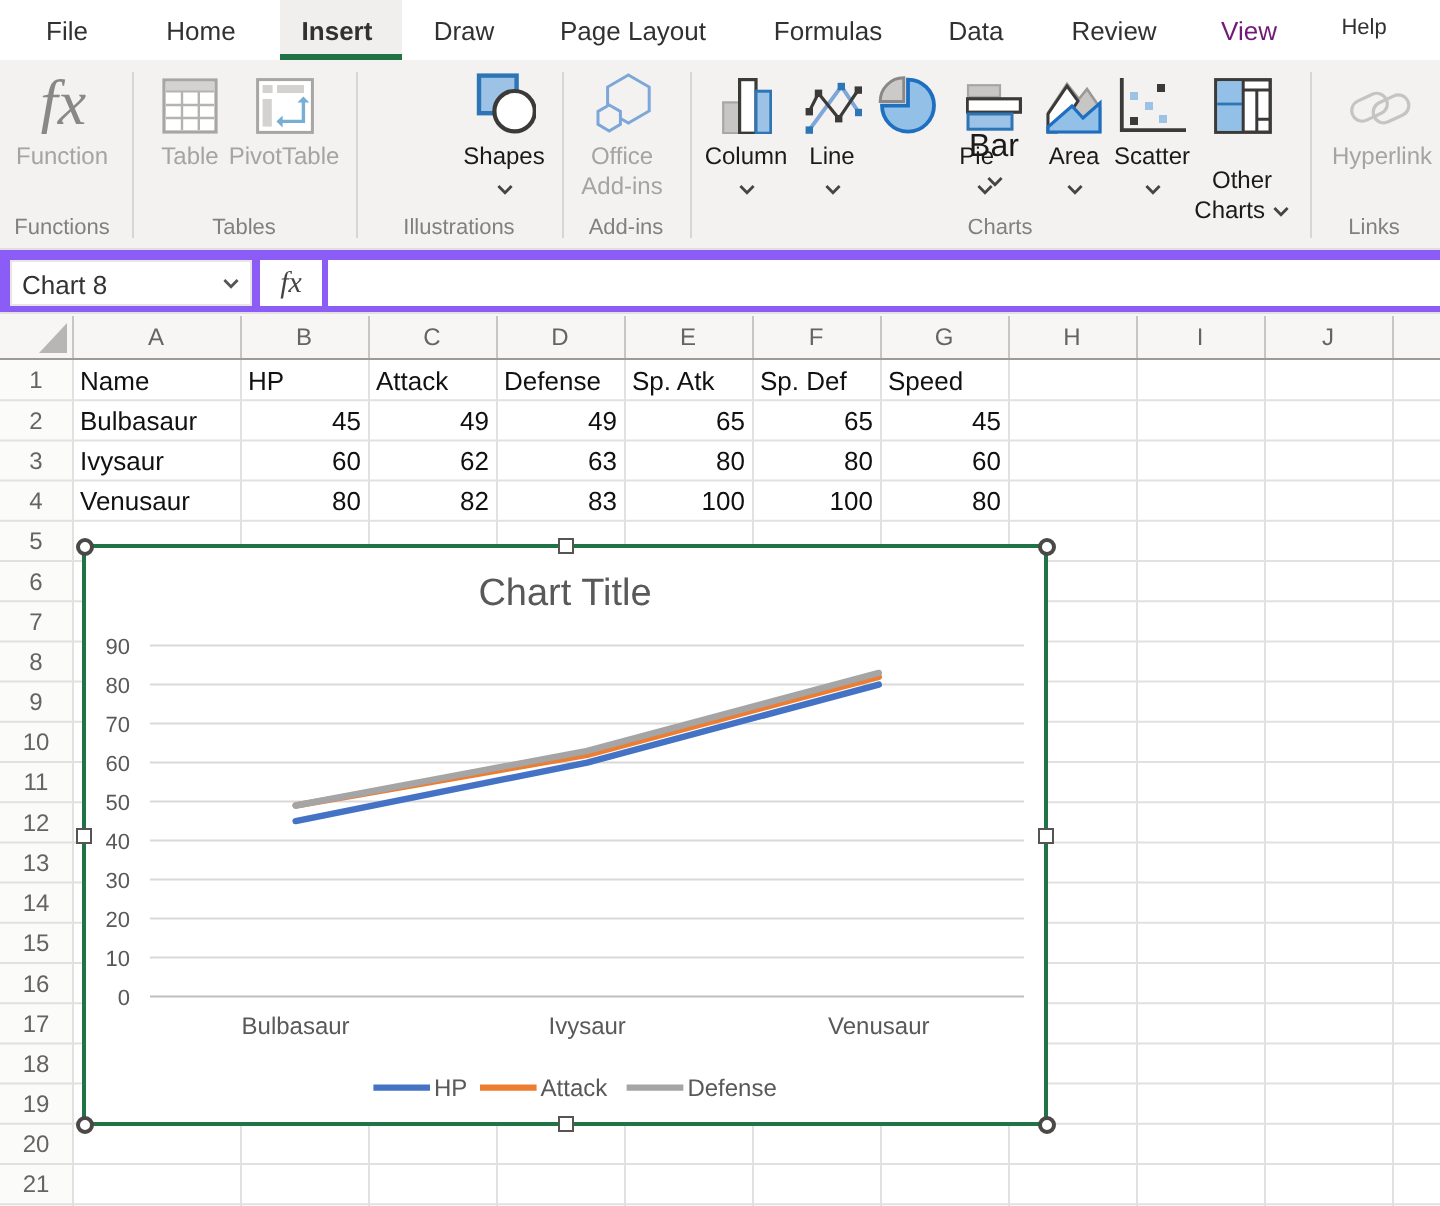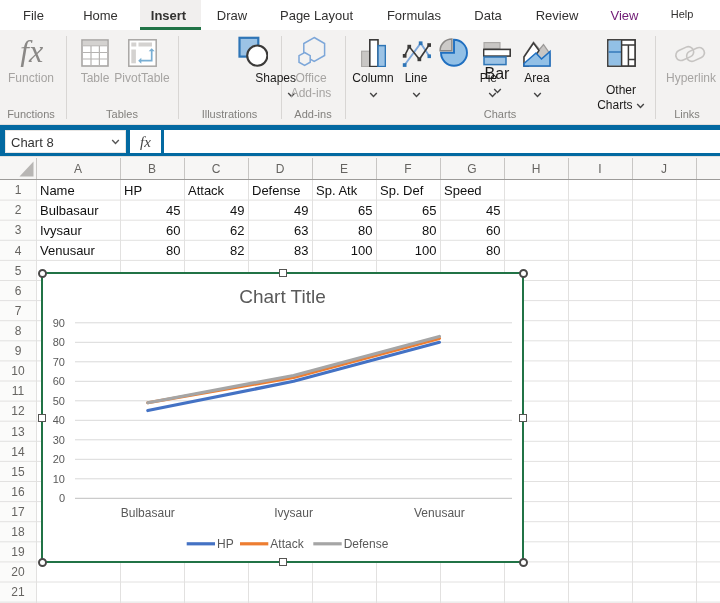--- a/index.html
+++ b/index.html
@@ -52,21 +52,21 @@
 <rect x="3.3" y="3.5" width="5" height="4" fill="#d4d2d0"></rect>
 <rect x="10.5" y="3.5" width="13.5" height="4" fill="#d4d2d0"></rect>
 <rect x="3.3" y="10.5" width="4.6" height="13.8" fill="#d4d2d0"></rect>
 <path d="M12.5 21.7 H23.7 V11.5" fill="none" stroke="#78aed3" stroke-width="1.7"></path>
 <path d="M13.3 18.7 L10.2 21.7 L13.3 24.7 Z" fill="#78aed3"></path>
 <path d="M20.7 12.2 L23.7 9.2 L26.7 12.2 Z" fill="#78aed3"></path>
 </svg>
       </div>
 <div style="font-size:12px;color:#a6a4a2;margin-top:4px;line-height:14px">PivotTable</div>
 </div>
-<div style="position:absolute;left:208px;top:0;width:88px;text-align:right">
+<div style="position:absolute;left:208px;top:0;width:88px;text-align:center">
 <div style="height:37px;display:flex;align-items:flex-end;justify-content:center">
         <svg width="32" height="33" viewBox="0 0 32 33">
 <rect x="3.5" y="3.8" width="18.8" height="18.8" fill="#9cc3e5" stroke="#2e75b6" stroke-width="2.2"></rect>
 <circle cx="21.3" cy="21.6" r="10.1" fill="#fff" stroke="#3b3a39" stroke-width="2.1"></circle>
 </svg>
       </div>
 <div style="font-size:12px;color:#1b1a19;margin-top:4px;line-height:14px">Shapes</div>
 <div style="margin-top:7px;line-height:0"><svg width="9" height="6" viewBox="0 0 9 6">
           <path d="M1.2 1 L4.5 4.4 L7.8 1" fill="none" stroke="#444" stroke-width="1.4"></path>
         </svg></div>
@@ -143,20 +143,36 @@
 <path d="M1 27 L1 17.5 L10.5 3 L16.5 10.5 L20.5 5.5 L27 15 L27 27 Z" fill="#c8c6c4" stroke="#9b9998" stroke-width="1.3"></path>
 <path d="M1 27 L1 18 L10.5 4 L16 11.5 L5.5 27 Z" fill="#fff" stroke="#3b3a39" stroke-width="1.5"></path>
 <path d="M1 27 L1 24.5 L13 14 L18.5 20 L27 12.5 L27 27 Z" fill="#92c0e6" stroke="#1f6fc0" stroke-width="1.6"></path>
 </svg>
       </div>
 <div style="font-size:12px;color:#1b1a19;margin-top:4px;line-height:14px">Area</div>
 <div style="margin-top:7px;line-height:0"><svg width="9" height="6" viewBox="0 0 9 6">
           <path d="M1.2 1 L4.5 4.4 L7.8 1" fill="none" stroke="#444" stroke-width="1.4"></path>
         </svg></div>
 </div>
+<div style="position:absolute;left:532px;top:0;width:88px;text-align:center">
+<div style="height:37px;display:flex;align-items:flex-end;justify-content:center">
+        <svg width="34" height="28" viewBox="0 0 34 28">
+<path d="M1.9 0 V26.1 H34" fill="none" stroke="#3b3a39" stroke-width="1.9"></path>
+<rect x="6" y="7" width="4" height="4" fill="#9cc3e5"></rect>
+<rect x="13.5" y="12" width="4" height="4" fill="#9cc3e5"></rect>
+<rect x="20.5" y="18.5" width="4" height="4" fill="#9cc3e5"></rect>
+<rect x="19.5" y="3" width="4" height="4" fill="#3b3a39"></rect>
+<rect x="6" y="19.5" width="4" height="4" fill="#3b3a39"></rect>
+</svg>
+      </div>
+<div style="font-size:12px;color:#1b1a19;margin-top:4px;line-height:14px">Scatter</div>
+<div style="margin-top:7px;line-height:0"><svg width="9" height="6" viewBox="0 0 9 6">
+          <path d="M1.2 1 L4.5 4.4 L7.8 1" fill="none" stroke="#444" stroke-width="1.4"></path>
+        </svg></div>
+</div>
 <div style="position:absolute;left:577px;top:0;width:88px;text-align:center">
 <div style="height:37px;display:flex;align-items:flex-end;justify-content:center">
         <svg width="29" height="28" viewBox="0 0 29 28">
 <rect x="0.9" y="0.9" width="27.2" height="26.2" fill="#fff" stroke="#3b3a39" stroke-width="1.7"></rect>
 <rect x="1.6" y="1.6" width="13" height="24.8" fill="#92c0e6"></rect>
 <path d="M1.6 13 H14.6" stroke="#2e75b6" stroke-width="1.4"></path>
 <path d="M14.6 1 V27 M14.6 6 H28.2 M21.4 6 V27 M21.4 20.6 H28.2" stroke="#3b3a39" stroke-width="1.5" fill="none"></path>
 </svg>
       </div>
 <div style="font-size:12px;color:#1b1a19;margin-top:16px;line-height:14.5px">Other<br>Charts&nbsp;<svg width="9" height="6" viewBox="0 0 9 6">
@@ -172,21 +188,21 @@
       </div>
 <div style="font-size:12px;color:#a6a4a2;margin-top:4px;line-height:14px">Hyperlink</div>
 </div>
 <div style="position:absolute;left:-19px;top:78px;width:100px;text-align:center;font-size:11px;color:#82807d">Functions</div>
 <div style="position:absolute;left:72px;top:78px;width:100px;text-align:center;font-size:11px;color:#82807d">Tables</div>
 <div style="position:absolute;left:179.5px;top:78px;width:100px;text-align:center;font-size:11px;color:#82807d">Illustrations</div>
 <div style="position:absolute;left:263px;top:78px;width:100px;text-align:center;font-size:11px;color:#82807d">Add-ins</div>
 <div style="position:absolute;left:450px;top:78px;width:100px;text-align:center;font-size:11px;color:#82807d">Charts</div>
 <div style="position:absolute;left:637px;top:78px;width:100px;text-align:center;font-size:11px;color:#82807d">Links</div>
 </div>
-<div style="position:absolute;left:0;top:125px;width:720px;height:31px;background:#0369a1">
+<div style="position:absolute;left:0;top:125px;width:720px;height:31px;background:#8b5cf6">
 <div style="position:absolute;left:5px;top:5px;width:121px;height:23px;background:#fff;border:1px solid #e8e6e4;box-sizing:border-box">
 <span style="position:absolute;left:5px;top:4px;font-size:13px;color:#333">Chart 8</span>
 <span style="position:absolute;right:5px;top:8px;line-height:0;display:block"><svg width="9" height="6" viewBox="0 0 9 6">
           <path d="M1.2 1 L4.5 4.4 L7.8 1" fill="none" stroke="#555" stroke-width="1.4"></path>
         </svg></span>
 </div>
 <div style="position:absolute;left:130px;top:5px;width:31px;height:23px;background:#fff;text-align:center"><span style="font:italic 15px 'Liberation Serif', serif;color:#444;position:relative;top:3px">fx</span></div>
 <div style="position:absolute;left:164px;top:5px;width:556px;height:23px;background:#fff"></div>
 </div>
 <div style="position:relative">

